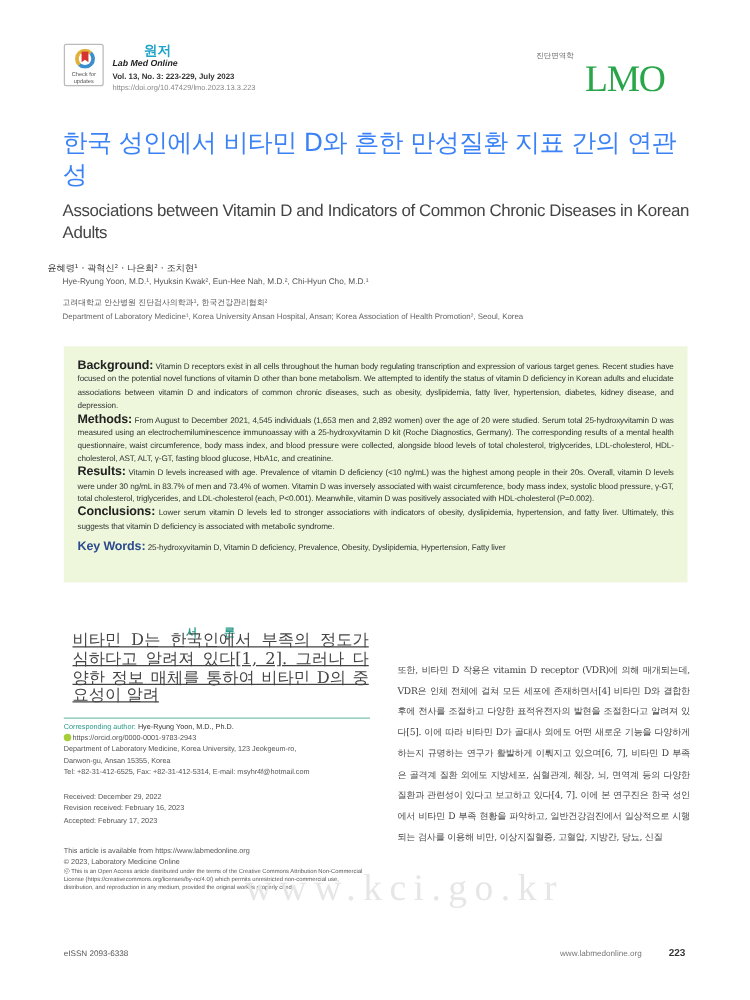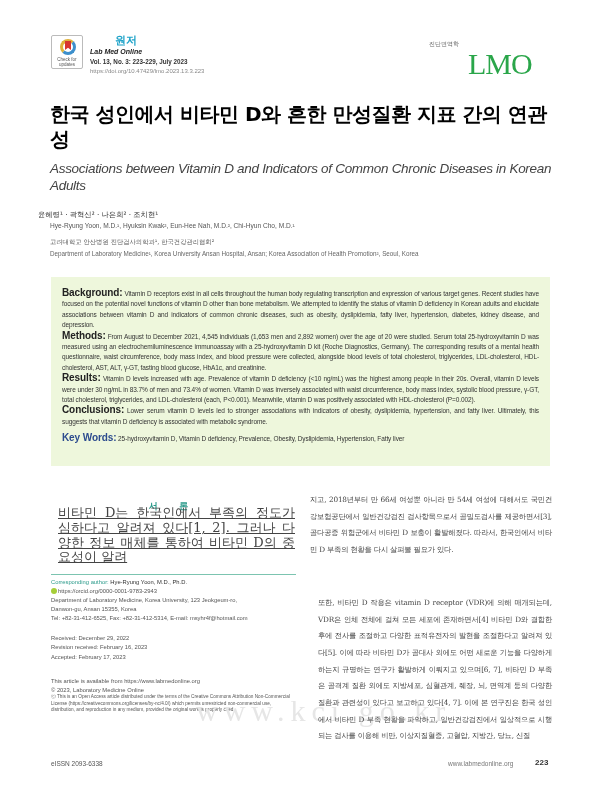--- a/index.html
+++ b/index.html
@@ -12,21 +12,21 @@
   .check-badge .txt { position: absolute; left: 0; right: 0; top: 21px; font-size: 4.5px; line-height: 5px; text-align: center; color: #555; }
 
   .hdr-type { position: absolute; left: 90px; top: 33px; font-size: 11px; font-weight: bold; color: #1ea3c9; font-family: "DejaVu Sans", sans-serif; margin-left: 25px; }
   .hdr-journal { position: absolute; left: 90px; top: 48px; font-size: 7px; font-weight: bold; font-style: italic; color: #222; }
   .hdr-vol { position: absolute; left: 90px; top: 58px; font-size: 6.3px; font-weight: bold; color: #333; }
   .hdr-doi { position: absolute; left: 90px; top: 67.5px; font-size: 6px; color: #888; }
 
   .logo-kr { position: absolute; left: 429px; top: 40px; font-size: 6px; color: #666; font-family: "DejaVu Sans", sans-serif; }
   .logo-lmo { position: absolute; left: 468px; top: 30px; font-size: 30px; color: #2aa64a; font-family: "Liberation Serif", serif; letter-spacing: -1px; line-height: 1; margin-top: 19px; }
 
-  .title-kr { position: absolute; left: 50px; top: 102px; width: 500px; font-size: 20px; line-height: 25px; color: #000000; font-family: "DejaVu Sans", sans-serif; font-weight: bold; letter-spacing: -0.5px; }
+  .title-kr { position: absolute; left: 50px; top: 102px; width: 500px; font-size: 20px; line-height: 25px; color: #3b82f6; font-family: "DejaVu Sans", sans-serif; font-weight: normal; letter-spacing: -0.5px; }
   .title-en { position: absolute; left: 50px; top: 160px; width: 510px; font-size: 13.5px; line-height: 17px; color: #444; letter-spacing: -0.3px; }
 
   .authors-kr { position: absolute; left: 38px; top: 210px; font-size: 7.3px; color: #333; font-family: "DejaVu Sans", sans-serif; }
   .authors-en { position: absolute; left: 50px; top: 222px; font-size: 6.6px; color: #555; }
   .affil-kr { position: absolute; left: 50px; top: 238px; font-size: 6.3px; color: #555; font-family: "DejaVu Sans", sans-serif; }
   .affil-en { position: absolute; left: 50px; top: 250px; font-size: 6.3px; color: #666; }
 
   .abstract { position: absolute; left: 51px; top: 277px; width: 499px; height: 189px; background: #eef7dc; padding: 11px 11px 0 11px; }
   .abstract p { font-size: 6.5px; line-height: 10.4px; color: #333; text-align: justify; letter-spacing: -0.1px; }
   .abstract .lbl { font-weight: bold; color: #222; font-size: 10px; }
@@ -66,21 +66,21 @@
 </div>
 <div class="hdr-type">원저</div>
 <div class="hdr-journal">Lab Med Online</div>
 <div class="hdr-vol">Vol. 13, No. 3: 223-229, July 2023</div>
 <div class="hdr-doi">https://doi.org/10.47429/lmo.2023.13.3.223</div>
 
 <div class="logo-kr">진단면역학</div>
 <div class="logo-lmo">LMO</div>
 
 <h1 class="title-kr">한국 성인에서 비타민 D와 흔한 만성질환 지표 간의 연관성</h1>
-<h2 class="title-en" style="font-weight:normal;font-style:italic;">Associations between Vitamin D and Indicators of Common Chronic Diseases in Korean Adults</h2>
+<h2 class="title-en" style="font-weight:normal;">Associations between Vitamin D and Indicators of Common Chronic Diseases in Korean Adults</h2>
 
 <div class="authors-kr">윤혜령¹ · 곽혁신² · 나은희² · 조치현¹</div>
 <div class="authors-en">Hye-Ryung Yoon, M.D.¹, Hyuksin Kwak², Eun-Hee Nah, M.D.², Chi-Hyun Cho, M.D.¹</div>
 <div class="affil-kr">고려대학교 안산병원 진단검사의학과¹, 한국건강관리협회²</div>
 <div class="affil-en">Department of Laboratory Medicine¹, Korea University Ansan Hospital, Ansan; Korea Association of Health Promotion², Seoul, Korea</div>
 
 <div class="abstract">
   <p><span class="lbl">Background:</span> <span>Vitamin D receptors exist in all cells throughout the human body regulating transcription and expression of various target genes. Recent studies have focused on the potential novel functions of vitamin D other than bone metabolism. We attempted to identify the status of vitamin D deficiency in Korean adults and elucidate associations between vitamin D and indicators of common chronic diseases, such as obesity, dyslipidemia, fatty liver, hypertension, diabetes, kidney disease, and depression.</span></p>
   <p><span class="lbl">Methods:</span> <span>From August to December 2021, 4,545 individuals (1,653 men and 2,892 women) over the age of 20 were studied. Serum total 25-hydroxyvitamin D was measured using an electrochemiluminescence immunoassay with a 25-hydroxyvitamin D kit (Roche Diagnostics, Germany). The corresponding results of a mental health questionnaire, waist circumference, body mass index, and blood pressure were collected, alongside blood levels of total cholesterol, triglycerides, LDL-cholesterol, HDL-cholesterol, AST, ALT, γ-GT, fasting blood glucose, HbA1c, and creatinine.</span></p>
   <p><span class="lbl">Results:</span> <span>Vitamin D levels increased with age. Prevalence of vitamin D deficiency (&lt;10 ng/mL) was the highest among people in their 20s. Overall, vitamin D levels were under 30 ng/mL in 83.7% of men and 73.4% of women. Vitamin D was inversely associated with waist circumference, body mass index, systolic blood pressure, γ-GT, total cholesterol, triglycerides, and LDL-cholesterol (each, P&lt;0.001). Meanwhile, vitamin D was positively associated with HDL-cholesterol (P=0.002).</span></p>
@@ -111,19 +111,18 @@
 
 <div class="license">
   <div>This article is available from https://www.labmedonline.org</div>
   <div>© 2023, Laboratory Medicine Online</div>
   <div class="small">ⓒ This is an Open Access article distributed under the terms of the Creative Commons Attribution Non-Commercial License (https://creativecommons.org/licenses/by-nc/4.0/) which permits unrestricted non-commercial use, distribution, and reproduction in any medium, provided the original work is properly cited.</div>
 </div>
 
 <div class="watermark">www.kci.go.kr</div>
 
 <div class="col-right-text">
-  <p>지고, 2018년부터 만 66세 여성뿐 아니라 만 54세 여성에 대해서도 국민건강보험공단에서 일반건강검진 검사항목으로서 골밀도검사를 제공하면서[3], 골다공증 위험군에서 비타민 D 보충이 활발해졌다. 따라서, 한국인에서 비타민 D 부족의 현황을 다시 살펴볼 필요가 있다.</p>
   <p class="indent">또한, 비타민 D 작용은 vitamin D receptor (VDR)에 의해 매개되는데, VDR은 인체 전체에 걸쳐 모든 세포에 존재하면서[4] 비타민 D와 결합한 후에 전사를 조절하고 다양한 표적유전자의 발현을 조절한다고 알려져 있다[5]. 이에 따라 비타민 D가 골대사 외에도 어떤 새로운 기능을 다양하게 하는지 규명하는 연구가 활발하게 이뤄지고 있으며[6, 7], 비타민 D 부족은 골격계 질환 외에도 지방세포, 심혈관계, 췌장, 뇌, 면역계 등의 다양한 질환과 관련성이 있다고 보고하고 있다[4, 7]. 이에 본 연구진은 한국 성인에서 비타민 D 부족 현황을 파악하고, 일반건강검진에서 일상적으로 시행되는 검사를 이용해 비만, 이상지질혈증, 고혈압, 지방간, 당뇨, 신질</p>
 </div>
 
 <div class="footer-issn">eISSN 2093-6338</div>
 <div class="footer-url">www.labmedonline.org</div>
 <div class="footer-page">223</div>
 
 </body></html>

